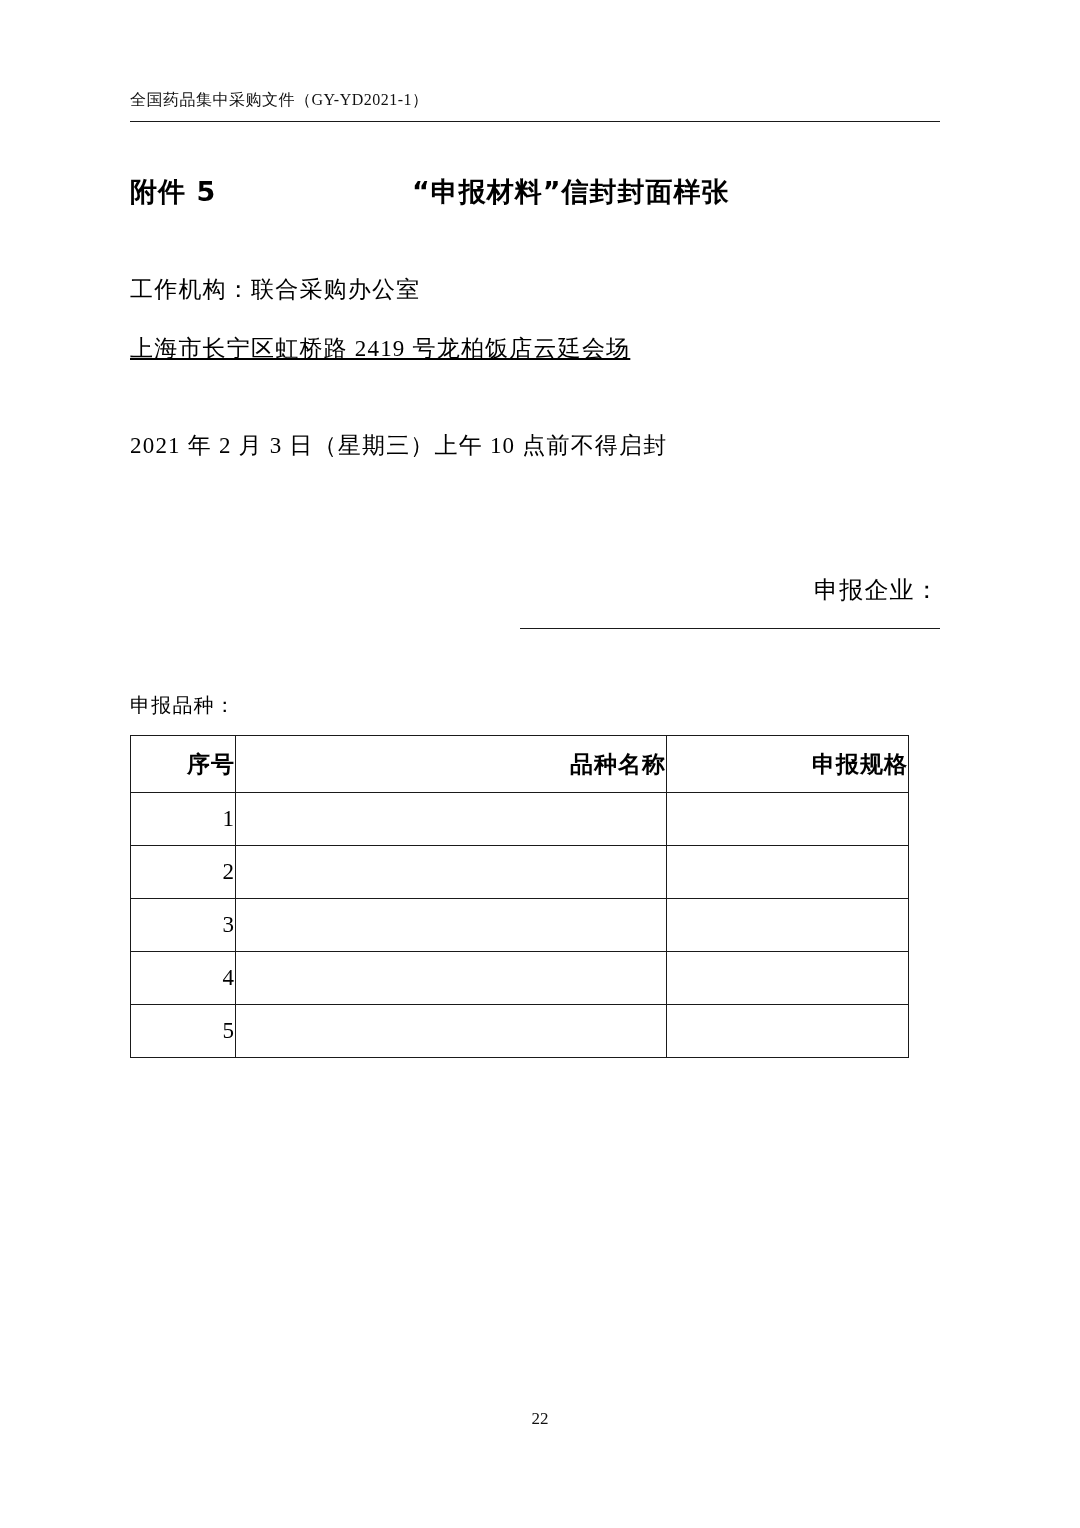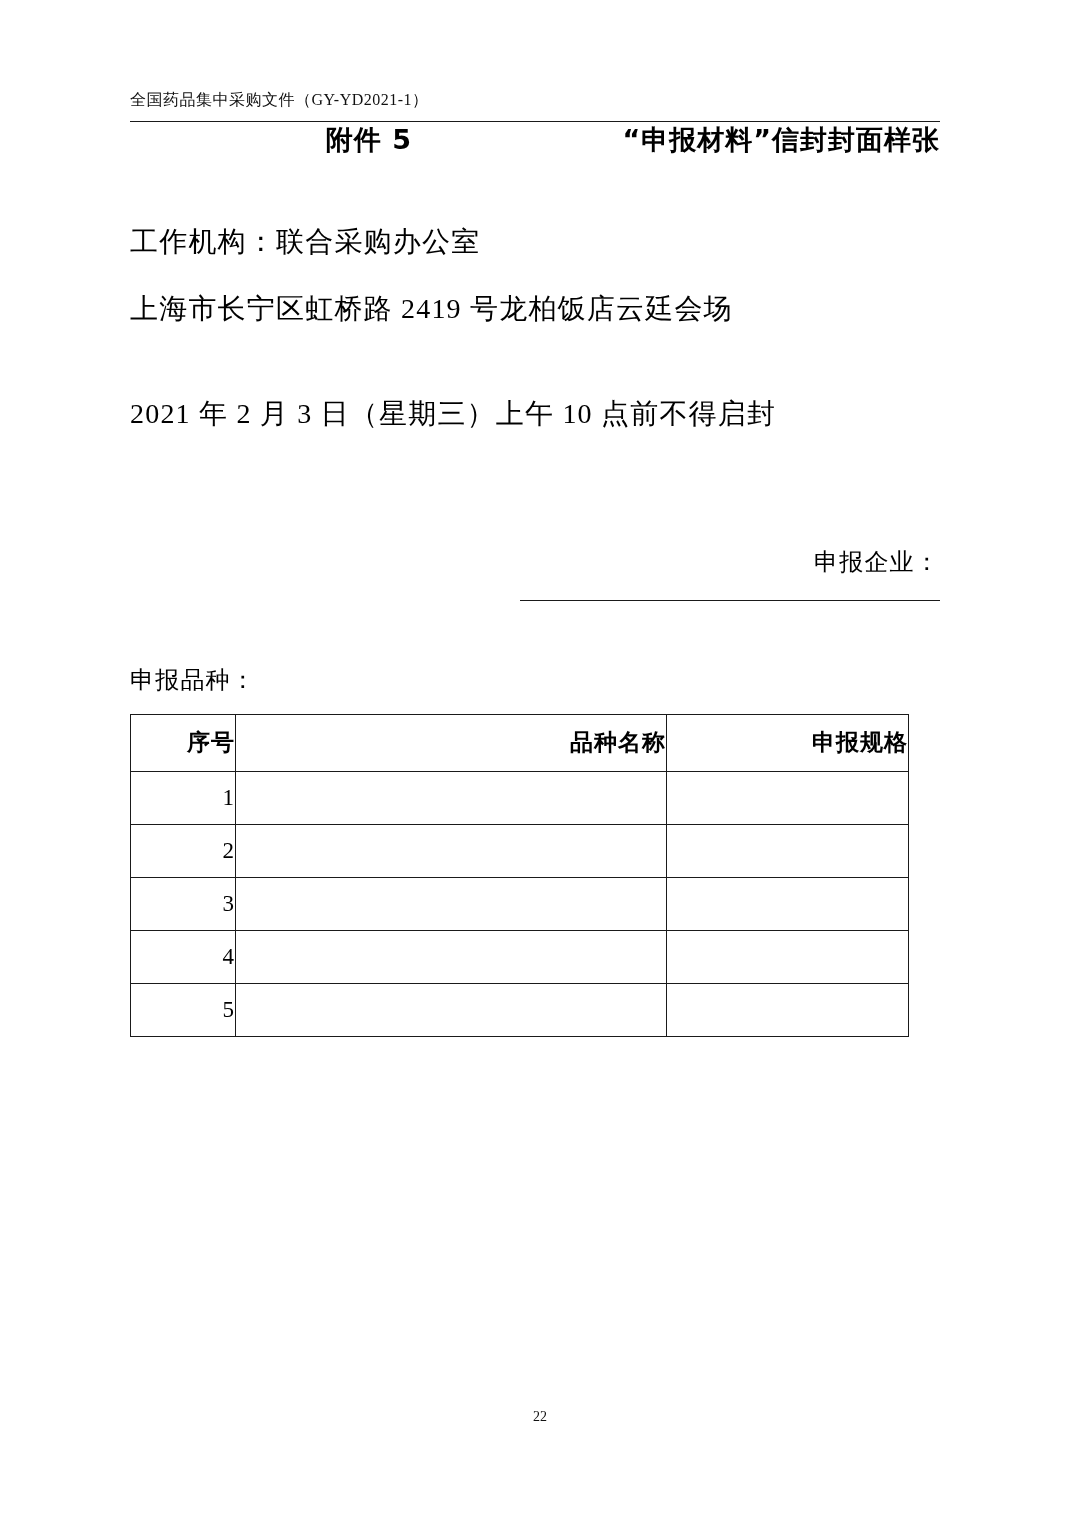--- a/index.html
+++ b/index.html
@@ -33,45 +33,45 @@
     font-family: "Liberation Serif", serif;
     font-size: 16px;
     letter-spacing: 0.5px;
     padding-bottom: 10px;
     border-bottom: 1.5px solid #1a1a1a;
     color: #111;
     white-space: nowrap;
   }
   
   .title-row {
+    margin-top: 52px;
     display: flex;
     align-items: baseline;
     font-family: "DejaVu Sans", sans-serif;
     font-weight: bold;
     font-size: 27px;
     letter-spacing: 1px;
-    text-align: right;
   }
   .title-label {
     width: 282px;
     flex: none;
   }
   .title-main {
     flex: 1;
   }
   
   .para {
     font-family: "Liberation Serif", serif;
-    font-size: 28px;
+    font-size: 23px;
     letter-spacing: 1.2px;
     line-height: 1.6;
   }
   .p-org { margin-top: 62px; }
   .p-addr-label { margin-top: 58px; }
-  .p-addr-value { margin-top: 22px; }
+  .p-addr-value { margin-top: 22px; text-decoration: underline; }
   .p-deadline { margin-top: 60px; }
 
   
   .fill-row {
     display: flex;
     align-items: flex-end;
     font-family: "Liberation Serif", serif;
     font-size: 24px;
     letter-spacing: 1.2px;
     flex-direction: column;
@@ -80,21 +80,21 @@
   .fill-total { margin-top: 58px; }
   .fill-label { white-space: nowrap; }
   .fill-line {
     display: inline-block;
     width: 420px;
     border-bottom: 1.6px solid #1a1a1a;
     height: 22px;
     margin-left: 4px;
   }
 
-  .p-variety { margin-top: 60px; font-size: 24px; letter-spacing: 1.2px; }
+  .p-variety { margin-top: 60px; font-size: 20px; letter-spacing: 1.2px; }
 
   
   table.variety-table {
     margin-top: 14px;
     border-collapse: collapse;
     width: 775px;
     table-layout: fixed;
   }
   table.variety-table th,
   table.variety-table td {
@@ -116,21 +116,21 @@
   .col-spec { width: 241px; }
 
   
   .page-number {
     position: absolute;
     left: 0;
     top: 1409px;
     width: 1080px;
     text-align: center;
     font-family: "Liberation Serif", serif;
-    font-size: 14px;
+    font-size: 17px;
     color: #111;
   }
 </style>
 </head>
 <body>
 
 <div class="page">
 
   <div class="content">
 

